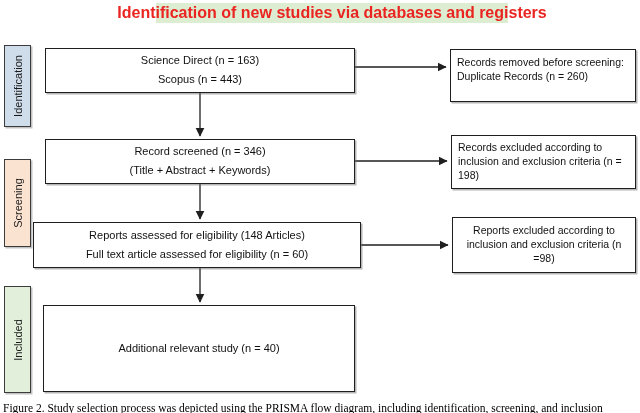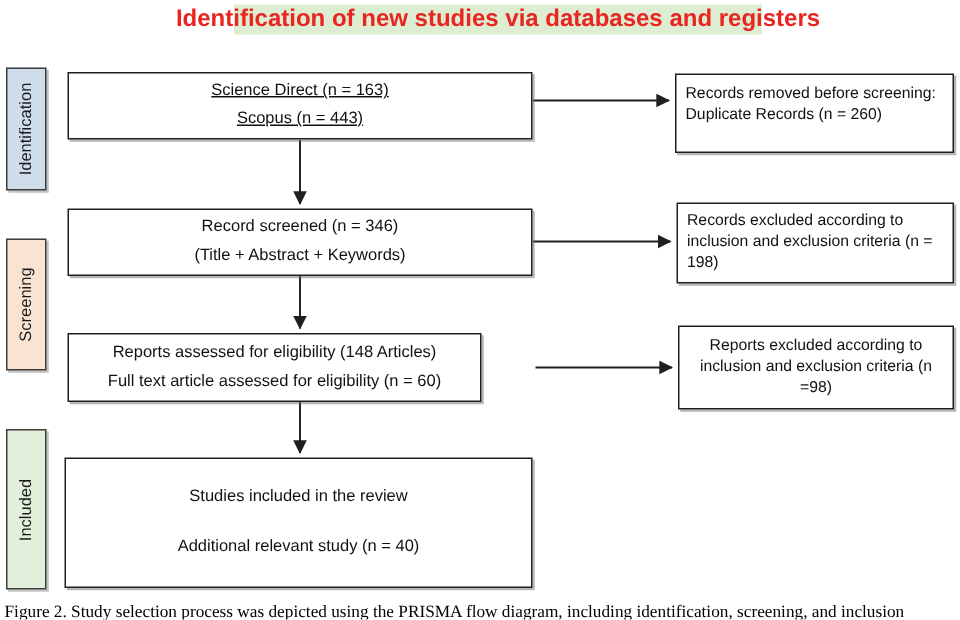--- a/index.html
+++ b/index.html
@@ -43,23 +43,23 @@
   .fbox {
     background: #fff;
     border: 1.5px solid #1f1f1f;
     box-shadow: 1.5px 1.5px 0 rgba(110,110,110,.5);
     display: flex; flex-direction: column;
     justify-content: space-evenly;
     text-align: center;
     font-size: 11px; line-height: 1.25;
     z-index: 2;
   }
-  .box1 { left: 45px; top: 48px;  width: 310px; height: 45px; text-decoration: underline; }
+  .box1 { left: 45px; top: 48px;  width: 310px; height: 45px; }
   .box2 { left: 45px; top: 139px; width: 310px; height: 45px; }
-  .box3 { left: 45px; top: 222px; width: 276px; height: 46px; }
+  .box3 { left: 33px; top: 222px; width: 328px; height: 46px; }
   .box4 { left: 43px; top: 305px; width: 312px; height: 87px; }
 
   .sbox {
     background: #fff;
     border: 1.5px solid #1f1f1f;
     box-shadow: 1.5px 1.5px 0 rgba(110,110,110,.5);
     font-size: 10.5px; line-height: 1.32;
     display: flex; align-items: center;
     z-index: 2;
   }
@@ -118,21 +118,20 @@
   <div>Record screened (n = 346)</div>
   <div>(Title + Abstract + Keywords)</div>
 </div>
 
 <div class="abs fbox box3">
   <div>Reports assessed for eligibility (148 Articles)</div>
   <div>Full text article assessed for eligibility (n = 60)</div>
 </div>
 
 <div class="abs fbox box4">
-  <div>Studies included in the review</div>
   <div>Additional relevant study (n = 40)</div>
 </div>
 
 <div class="abs sbox side1">
   <span>Records removed before screening: Duplicate Records (n = 260)</span>
 </div>
 <div class="abs sbox side2">
   <span>Records excluded according to inclusion and exclusion criteria (n = 198)</span>
 </div>
 <div class="abs sbox side3">

